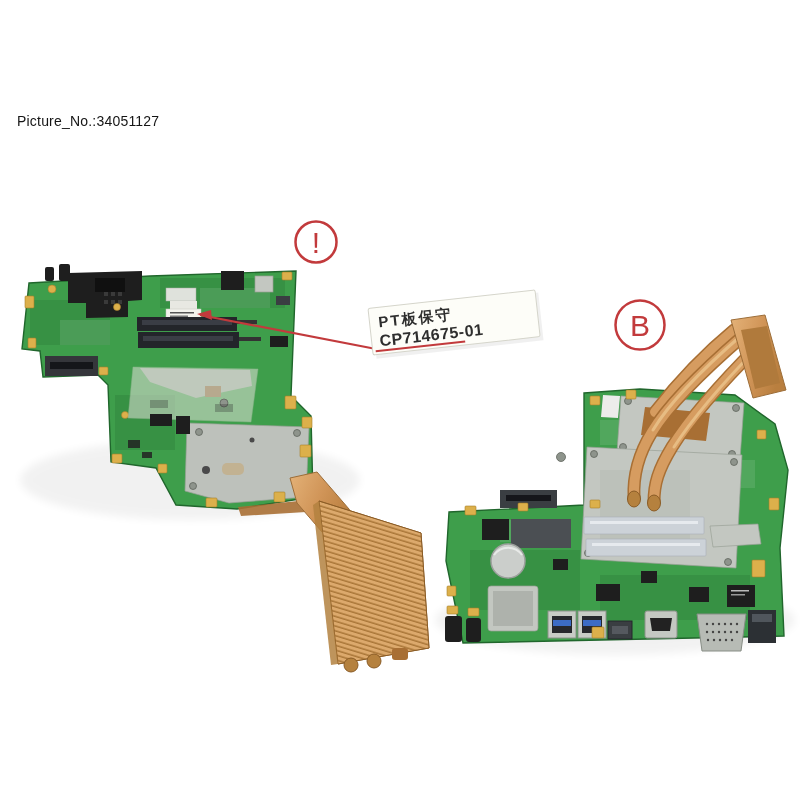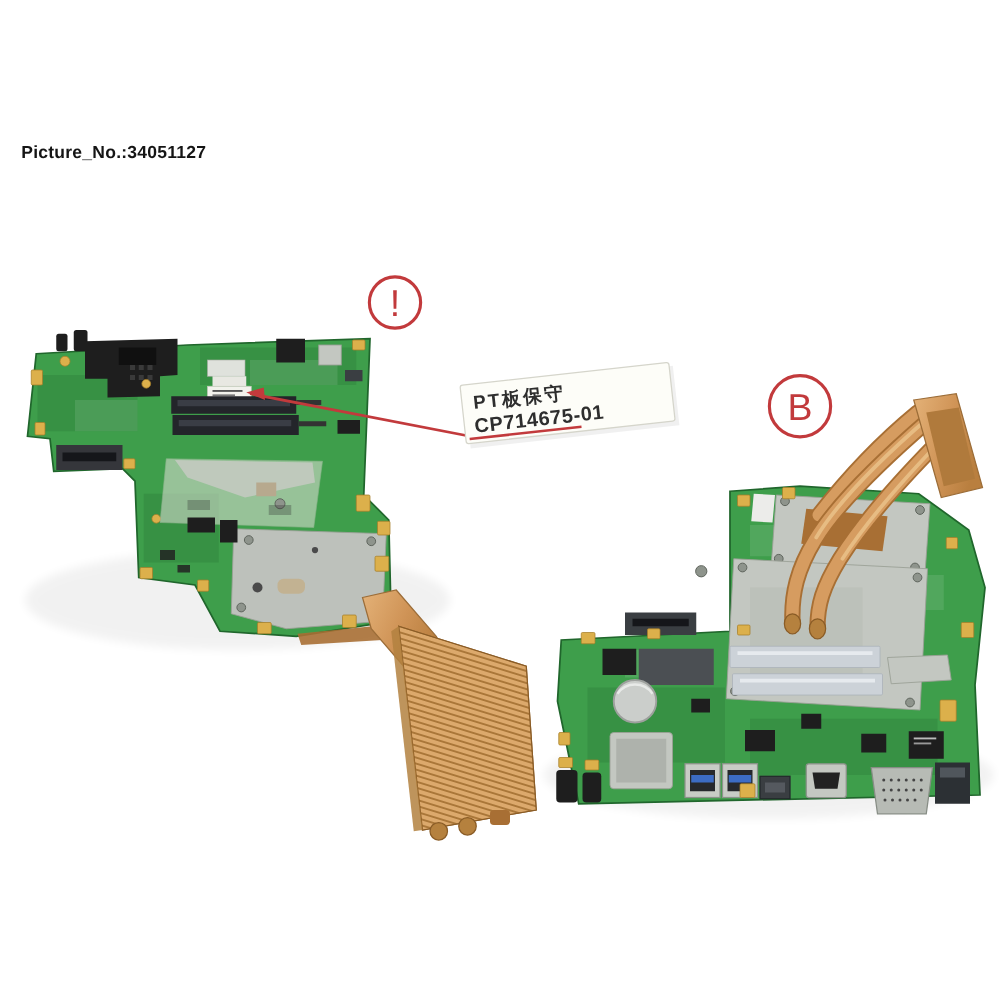--- a/index.html
+++ b/index.html
@@ -4,21 +4,21 @@
 <style>
   html,body{margin:0;padding:0;}
   body{
     width:800px;height:800px;
     background:var(--background,#ffffff);
     font-family:"Liberation Sans","DejaVu Sans",sans-serif;
   }
   .stage{position:relative;width:800px;height:800px;overflow:hidden;background:var(--background,#ffffff);}
   .picture-no{
     position:absolute;left:17px;top:113px;
-    font-size:14px;font-weight:bold;color:var(--text-black,#151515);
+    font-size:14px;font-weight:normal;color:var(--text-black,#151515);
     letter-spacing:.2px;
   }
   svg{position:absolute;left:0;top:0;}
   .pcb{fill:var(--pcb-green,#3e9e4b);stroke:var(--pcb-green-dark,#20662c);stroke-width:1.4;}
   .pcb-shade{fill:var(--pcb-green-dark,#20662c);opacity:.22;}
   .trace{fill:#ffffff;opacity:.10;}
   .comp-black{fill:var(--component-black,#1e1e1e);}
   .comp-dark{fill:#3a3e42;}
   .metal{fill:var(--metal-gray,#c3c7c1);stroke:#9aa096;stroke-width:.7;}
   .metal-inner{fill:#aeb2ac;}

